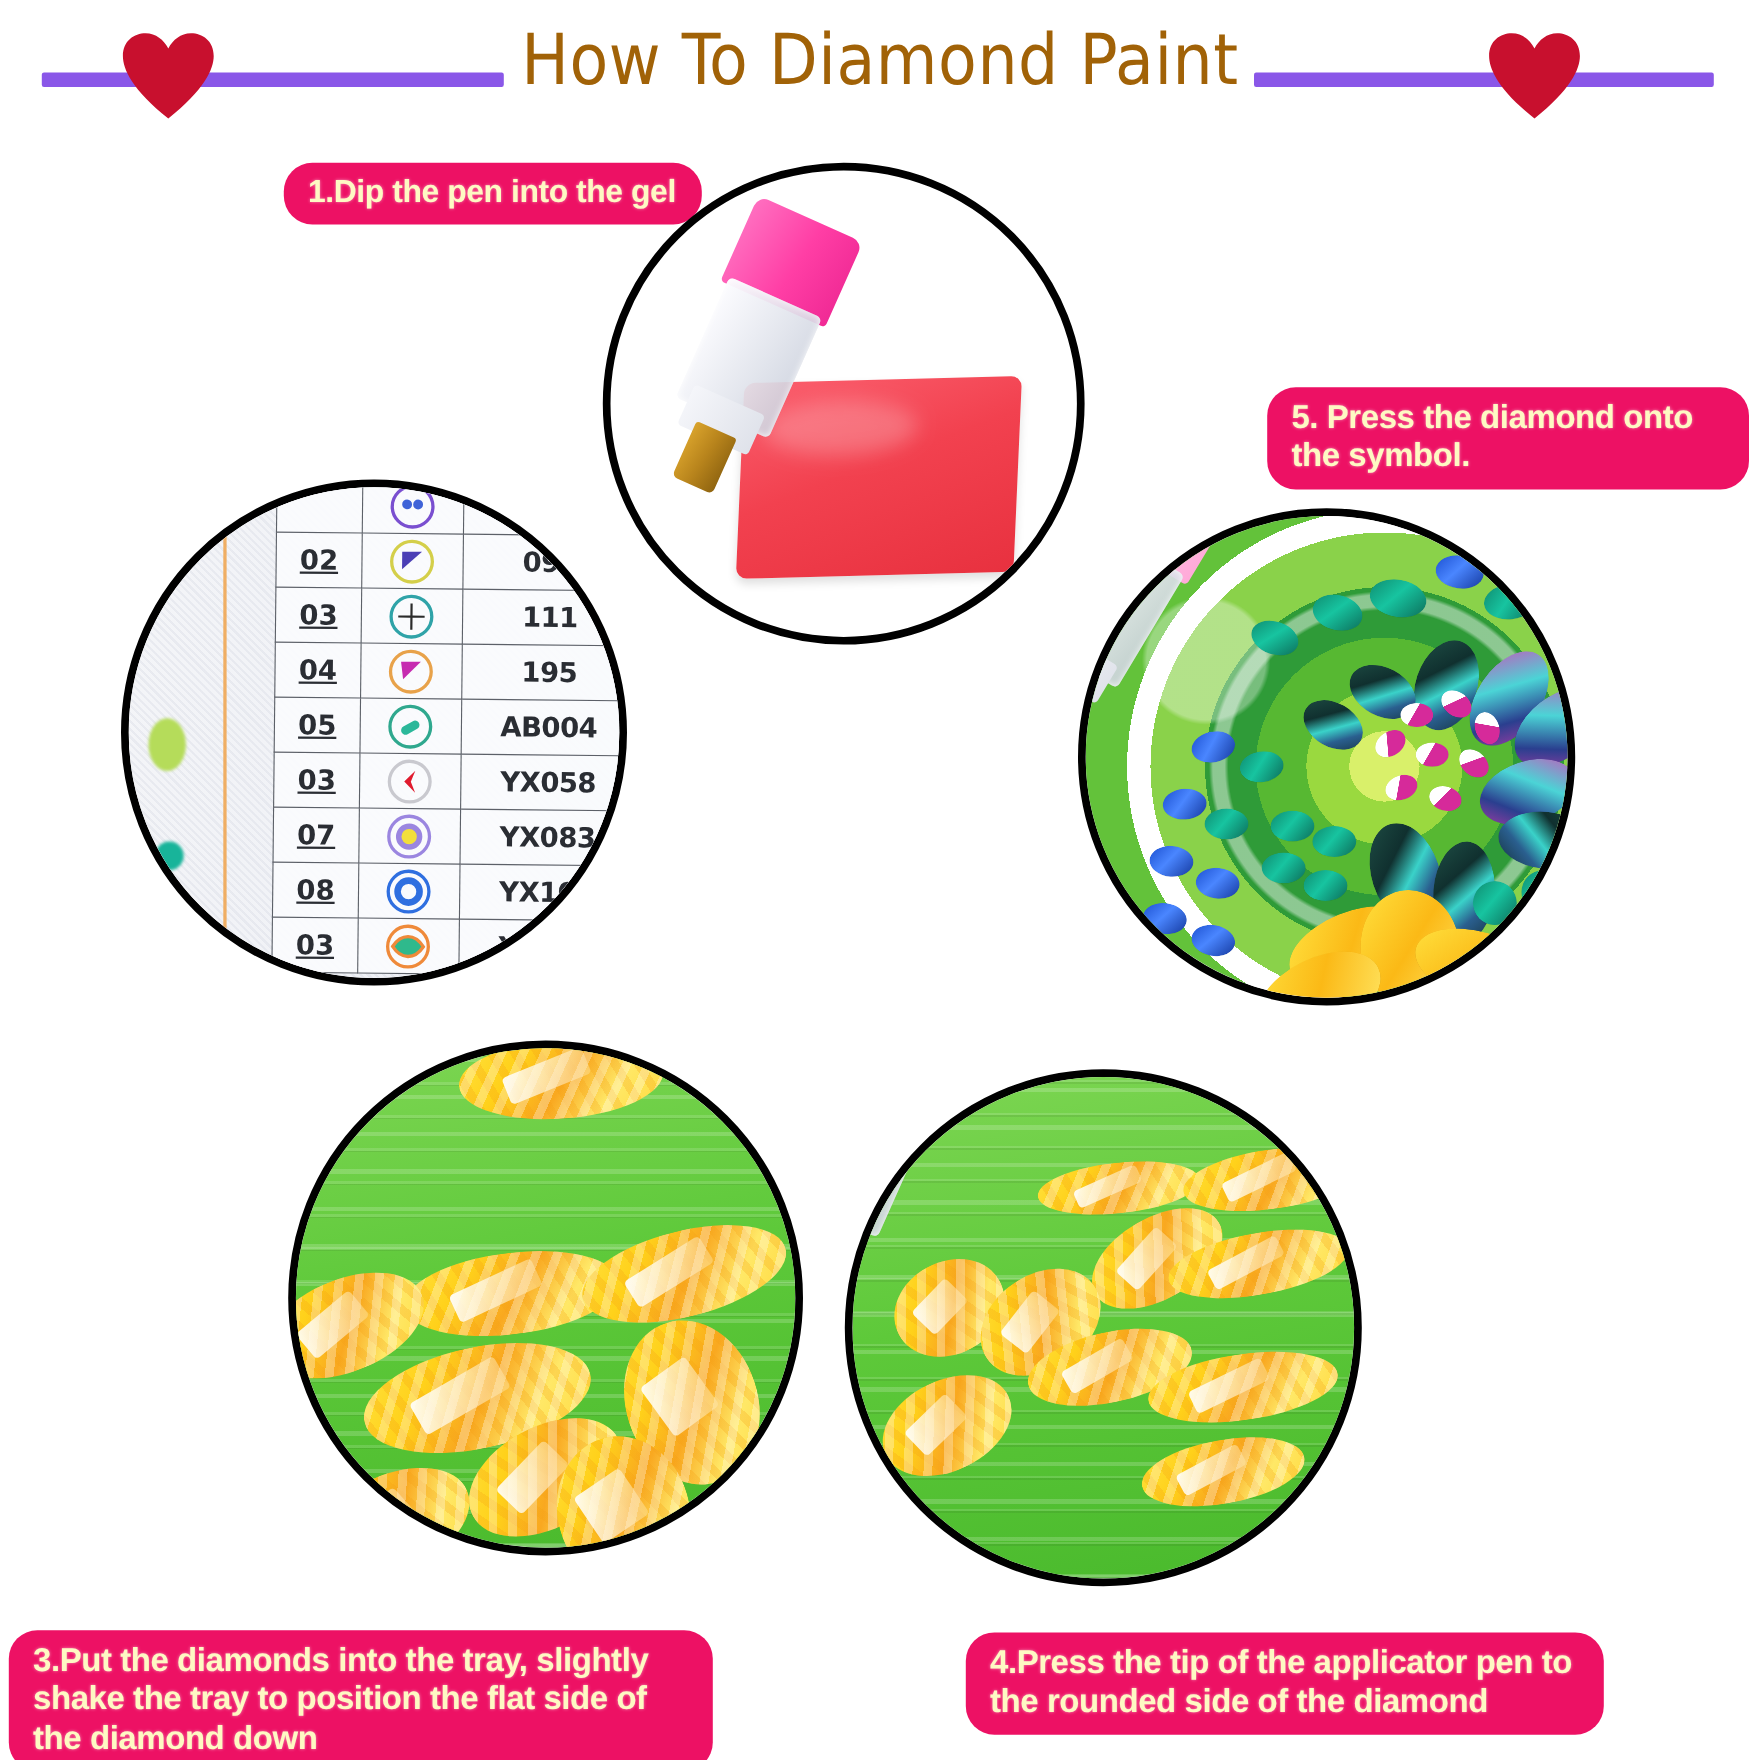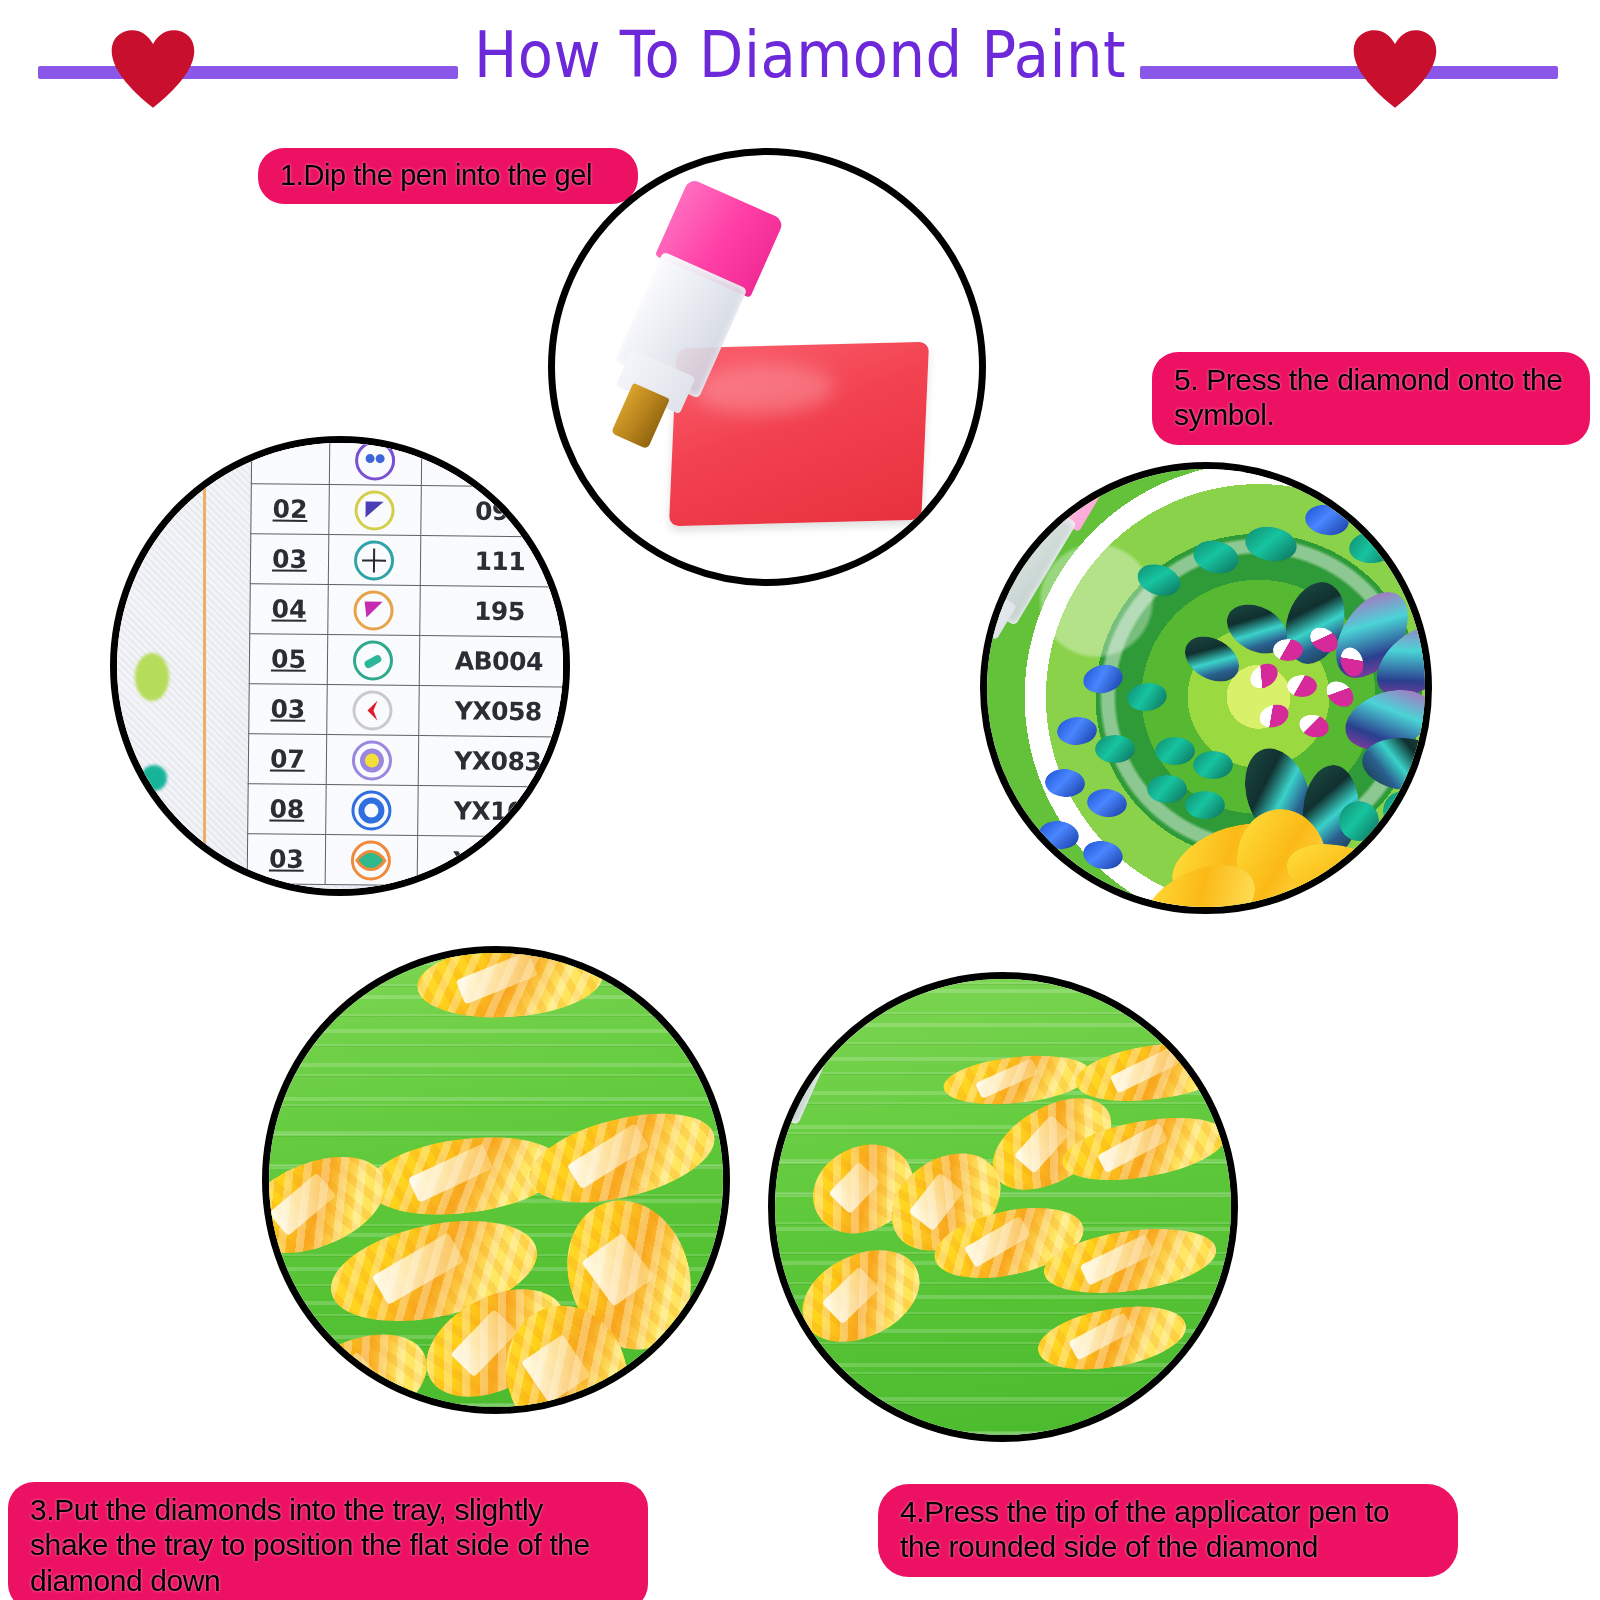--- a/index.html
+++ b/index.html
@@ -18,43 +18,43 @@
   .rule.left{left:38px;width:420px;}
   .rule.right{left:1140px;width:418px;}
   .heart{position:absolute;top:28px;width:86px;height:82px;}
   .heart.l{left:110px;}
   .heart.r{left:1352px;}
   .heart svg{display:block;width:100%;height:100%;}
   .title{
     position:absolute;left:400px;top:18px;width:800px;
     text-align:center;
     font-family:"DejaVu Sans Condensed","Liberation Sans",sans-serif;
-    font-size:64px;letter-spacing:.5px;color:#6d28d9;
+    font-size:64px;letter-spacing:.5px;color:#a16207;
     font-weight:400;white-space:nowrap;
   }
 
   
   .lbl{
     position:absolute;
     background:#ed1164;
-    color:#000000;
+    color:#fef9c3;
     border-radius:26px;
-    font-weight:400;
+    font-weight:700;
     line-height:1.18;
     padding:10px 22px 12px 22px;
     box-sizing:border-box;
     text-shadow:0 0 3px rgba(255,255,255,.55);
     letter-spacing:-.4px;
     font-size:30px;
   }
   #lbl1{left:258px;top:148px;width:380px;font-size:29px;}
   #lbl2{left:18px;top:310px;width:425px;font-size:30px;}
   #lbl5{left:1130px;top:352px;width:438px;font-size:30px;margin-left:22px;}
   #lbl3{left:8px;top:1482px;width:640px;font-size:30px;}
-  #lbl4{left:878px;top:1484px;width:580px;font-size:30px;border-radius:31px;}
+  #lbl4{left:878px;top:1484px;width:580px;font-size:30px;}
 
   
   .circ{
     position:absolute;border-radius:50%;
     border:7px solid #000;background:#fff;
     overflow:hidden;box-sizing:border-box;
   }
   #c1{left:548px;top:148px;width:438px;height:438px;}
   #c2{left:110px;top:436px;width:460px;height:460px;}
   #c5{left:980px;top:462px;width:452px;height:452px;}

